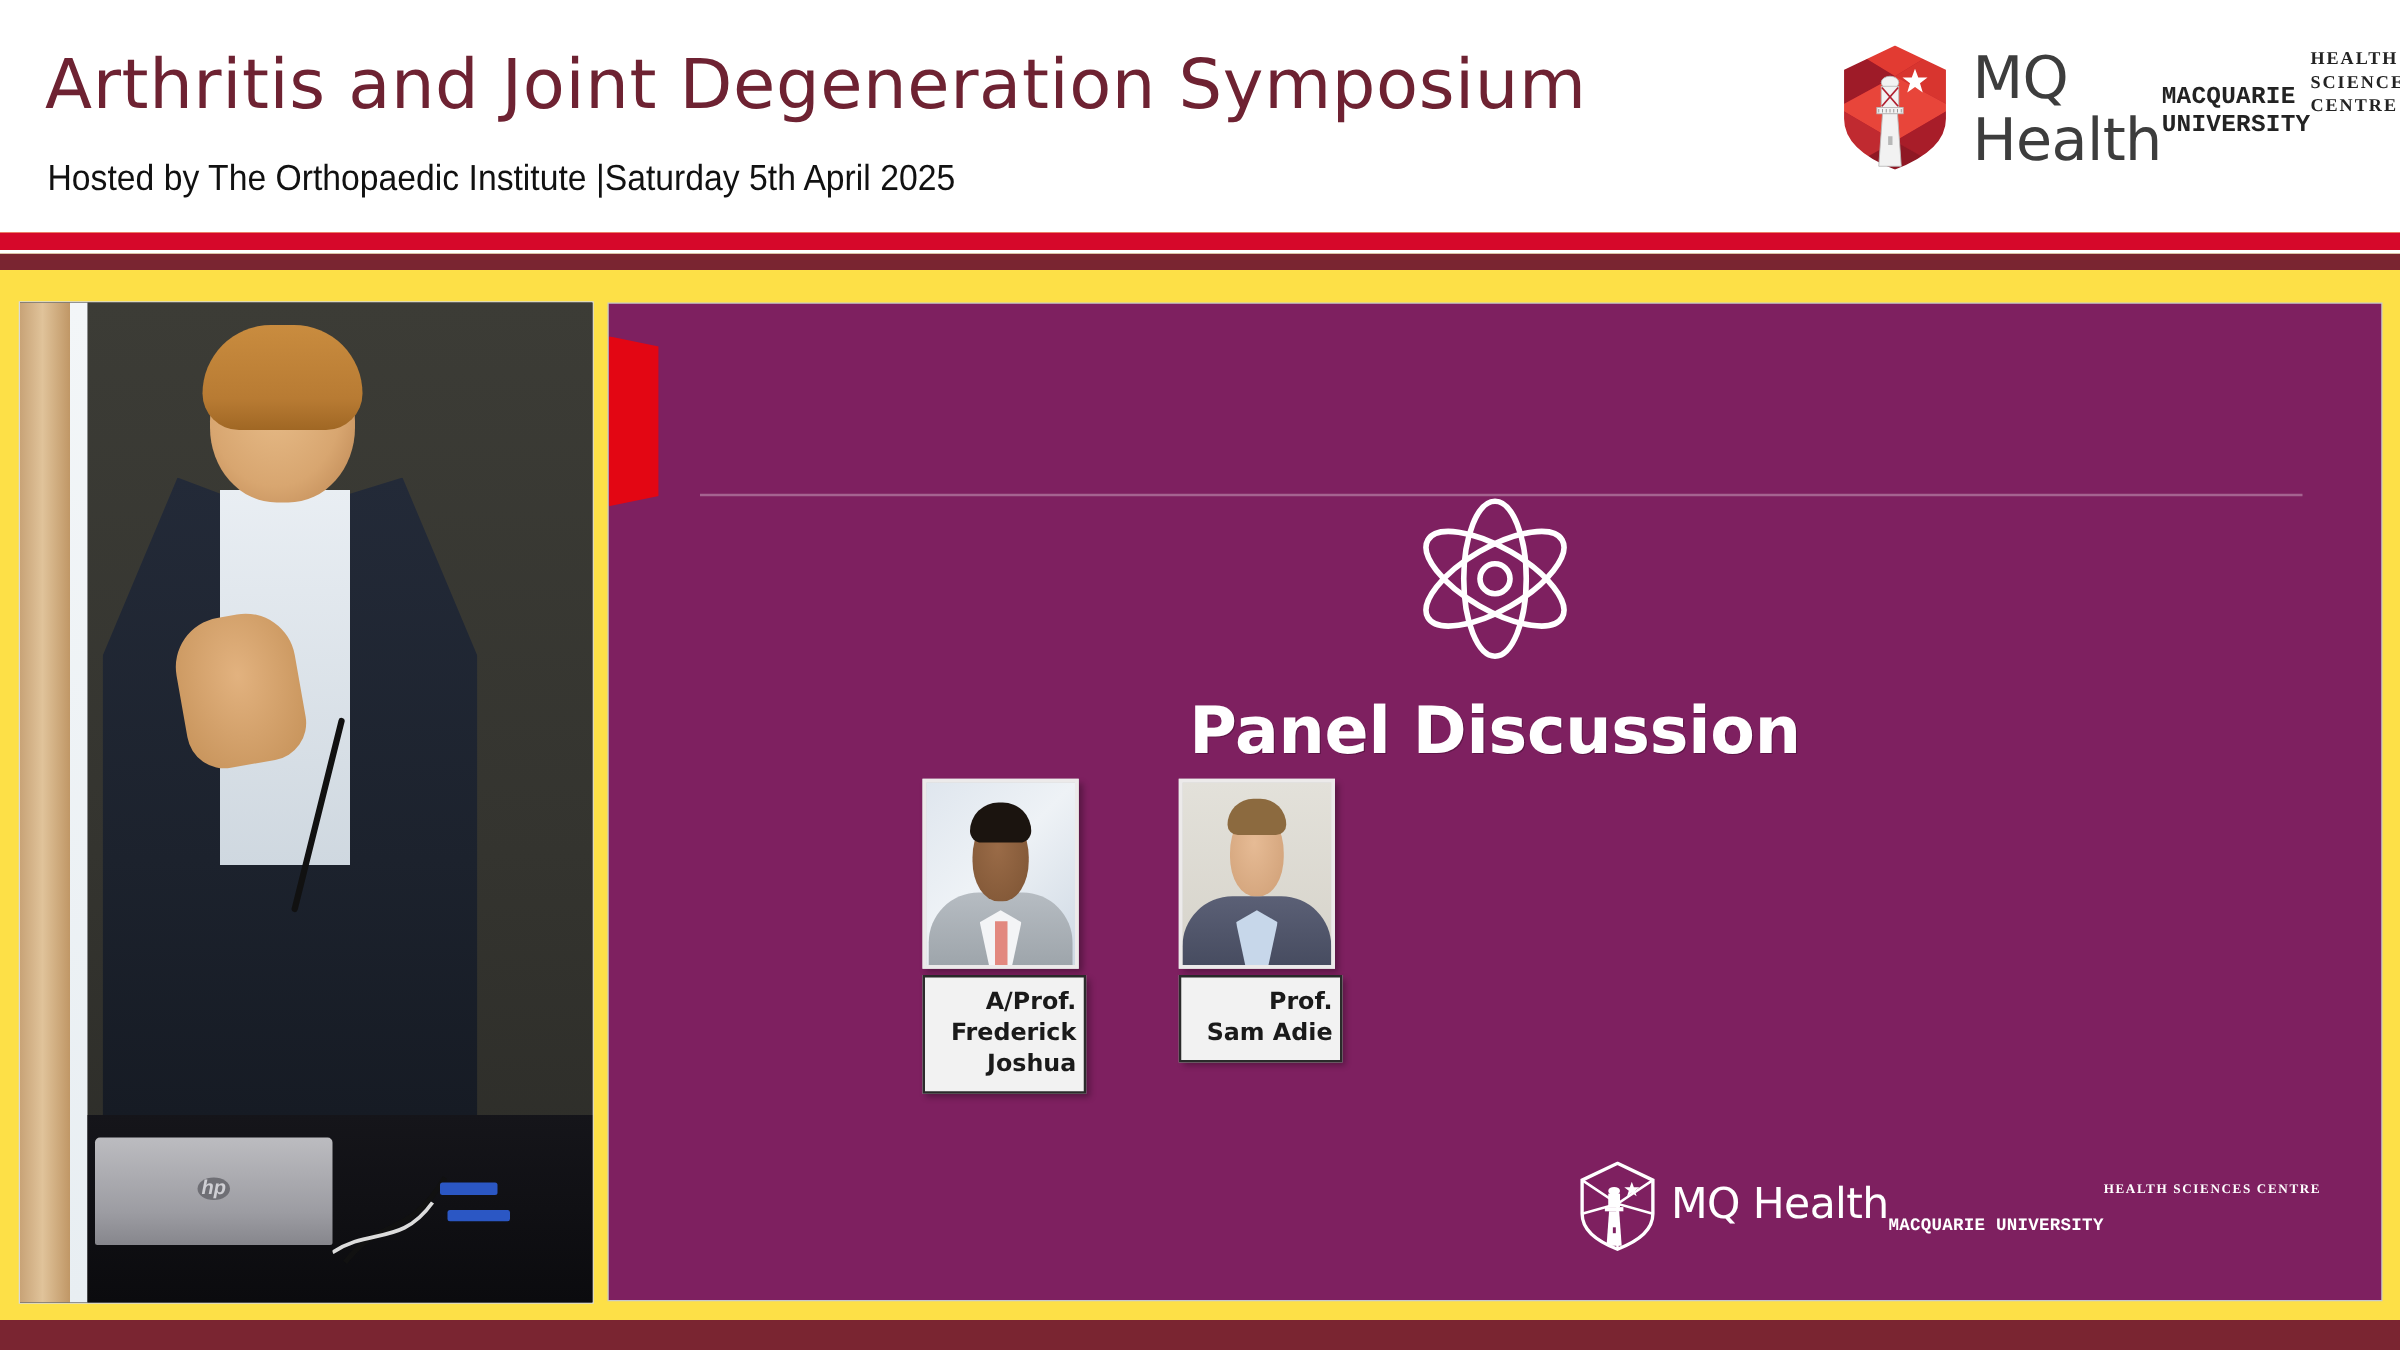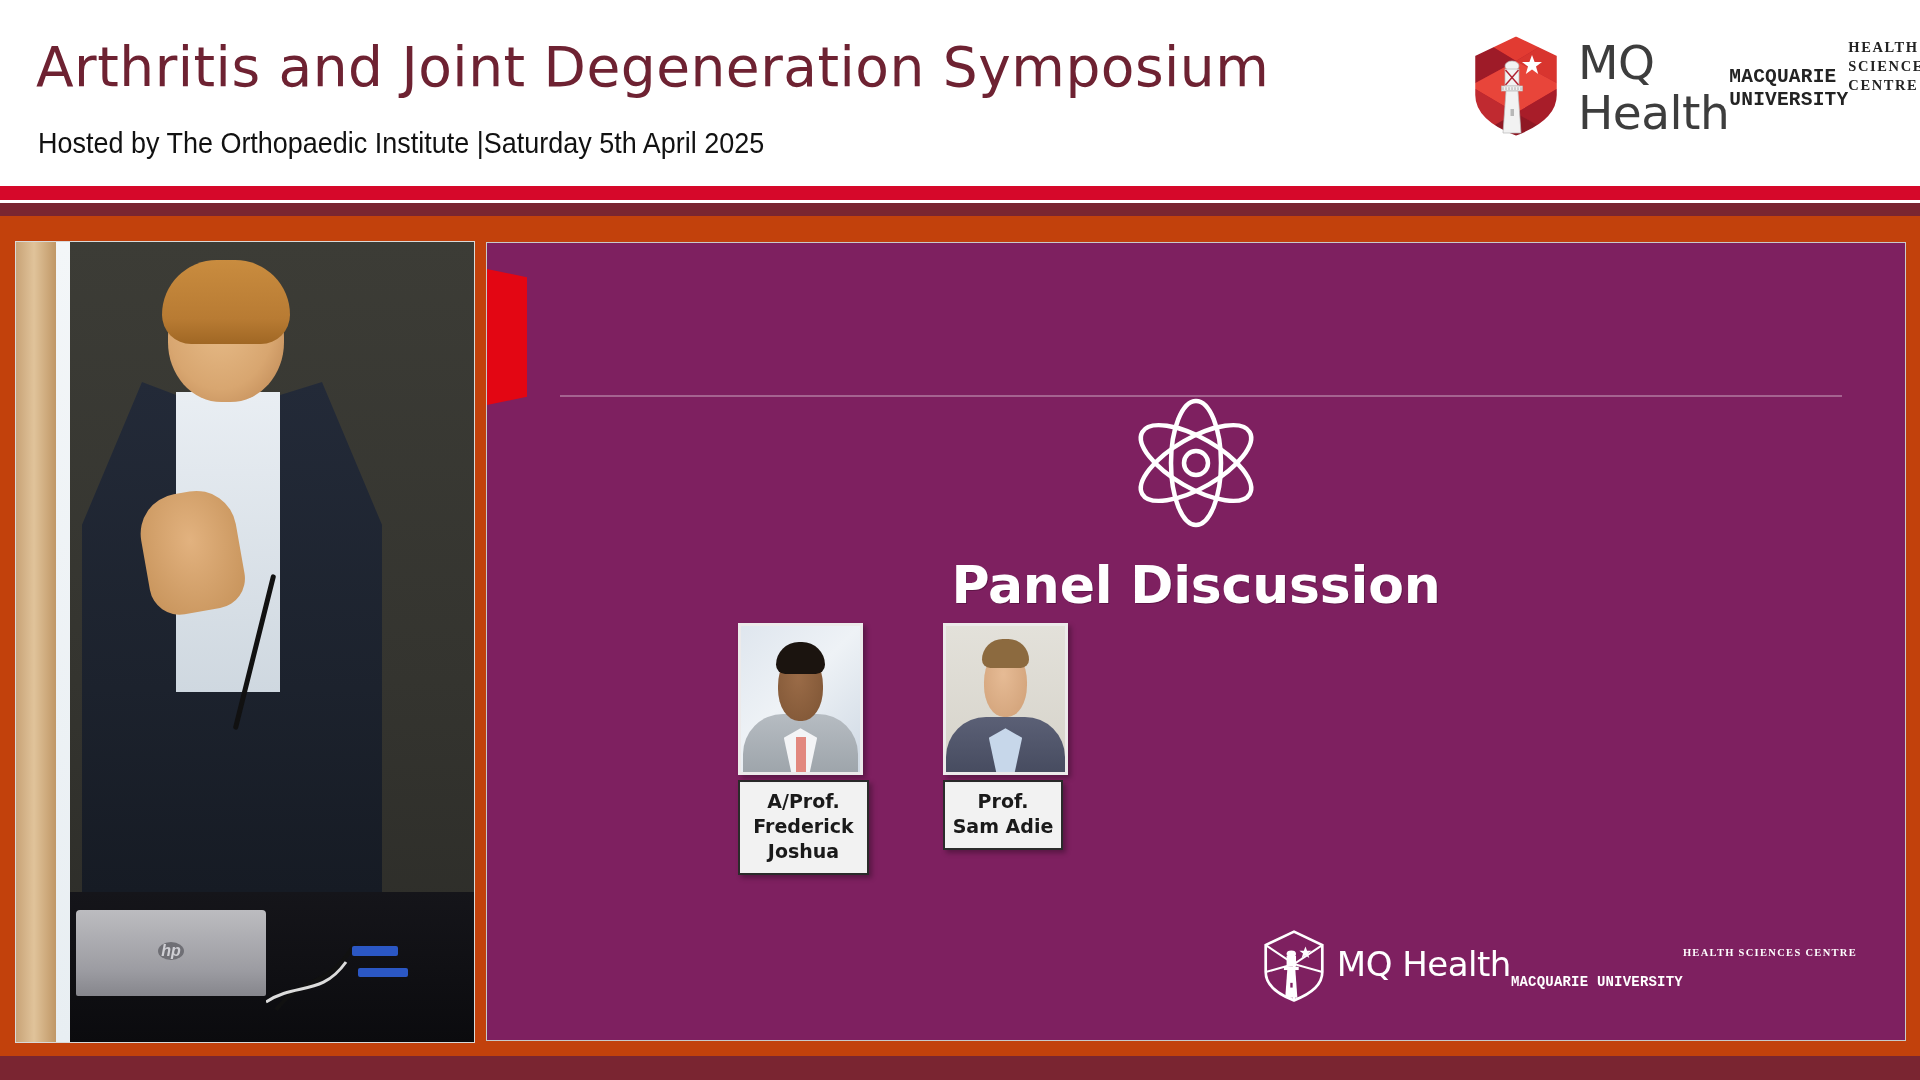--- a/index.html
+++ b/index.html
@@ -2,21 +2,21 @@
 <html><head>
 <meta charset="utf-8">
 <style>
   * { box-sizing: border-box; margin: 0; padding: 0; }
   html, body {
     width: 1920px; height: 1080px;
     background: #ffffff;
     font-family: "Liberation Sans", sans-serif;
     overflow: hidden;
   }
-  #stage { position: relative; width: 1920px; height: 1080px; background: #c2410c; }
+  #stage { position: relative; width: 1920px; height: 1080px; background: #fde047; }
 
   
   #header { position: absolute; left: 0; top: 0; width: 1920px; height: 186px; background:#fff; }
   #event-title {
     position: absolute; left: 36px; top: 36px;
     font-size: 55px; font-weight: 400; line-height: 62px;
     color: #6e2232; letter-spacing: .5px;
     font-family: "DejaVu Sans", sans-serif;
     white-space: nowrap;
   }
@@ -155,21 +155,21 @@
   .ph-head { position:absolute; border-radius:50% 50% 46% 46%; }
   .ph-hair { position:absolute; border-radius:50px 50px 20px 20px; }
   .ph-body { position:absolute; left:8%; bottom:0; width:84%; height:36%; border-radius:40px 40px 0 0; }
   .ph-shirt{ position:absolute; left:36%; bottom:0; width:28%; height:30%; background:#f3f4f6;
              clip-path: polygon(50% 0%, 100% 22%, 78% 100%, 22% 100%, 0% 22%); }
   .ph-tie  { position:absolute; left:46%; bottom:0; width:9%; height:26%; }
   .sp-name {
     margin-top:5px;
     background:#f2f2f2; border:2.5px solid #2b2b2b;
     color:#1a1a1a; font-weight:700; font-size:19px; line-height:25px;
-    text-align:center; padding:7px 6px 9px;
+    text-align:right; padding:7px 6px 9px;
     box-shadow: 3px 3px 5px rgba(0,0,0,.30);
     font-family:"DejaVu Sans", sans-serif;
     white-space: pre-line;
   }
 
   
   #mq-logo-slide {
     position:absolute; right:48px; bottom:34px;
     display:flex; align-items:center; gap:12px;
   }
@@ -300,21 +300,21 @@
       </div>
 
       <div class="speaker" style="left:456px; top:0;">
         <div class="sp-photo">
           <div class="ph-bg" style="background:linear-gradient(180deg,#e3e1da 0%,#d6d3ca 100%);"></div>
           <div class="ph-body" style="background:linear-gradient(180deg,#5b6076,#474c60); left:0%; width:100%; height:38%;"></div>
           <div class="ph-shirt" style="background:#c7d7ea;"></div>
           <div class="ph-head" style="left:32%; top:15%; width:36%; height:47%; background:radial-gradient(ellipse at 45% 38%, #e6bb95, #cf9f76);"></div>
           <div class="ph-hair" style="left:30%; top:9%; width:40%; height:20%; background:#8c6a3f;"></div>
         </div>
-        <div class="sp-name" style="width:120px;">Prof.
+        <div class="sp-name" style="width:131px;">Prof.
 Sam Adie</div>
       </div>
 
     </div>
 
     <div id="mq-logo-slide">
       <span class="mq-shield">
         <svg width="62" height="72" viewBox="0 0 92 106">
           <path d="M46 2 L88 22 L88 62 Q88 88 46 104 Q4 88 4 62 L4 22 Z" fill="none" stroke="#ffffff" stroke-width="4"></path>
           <g stroke="#ffffff" stroke-width="3" fill="none">

